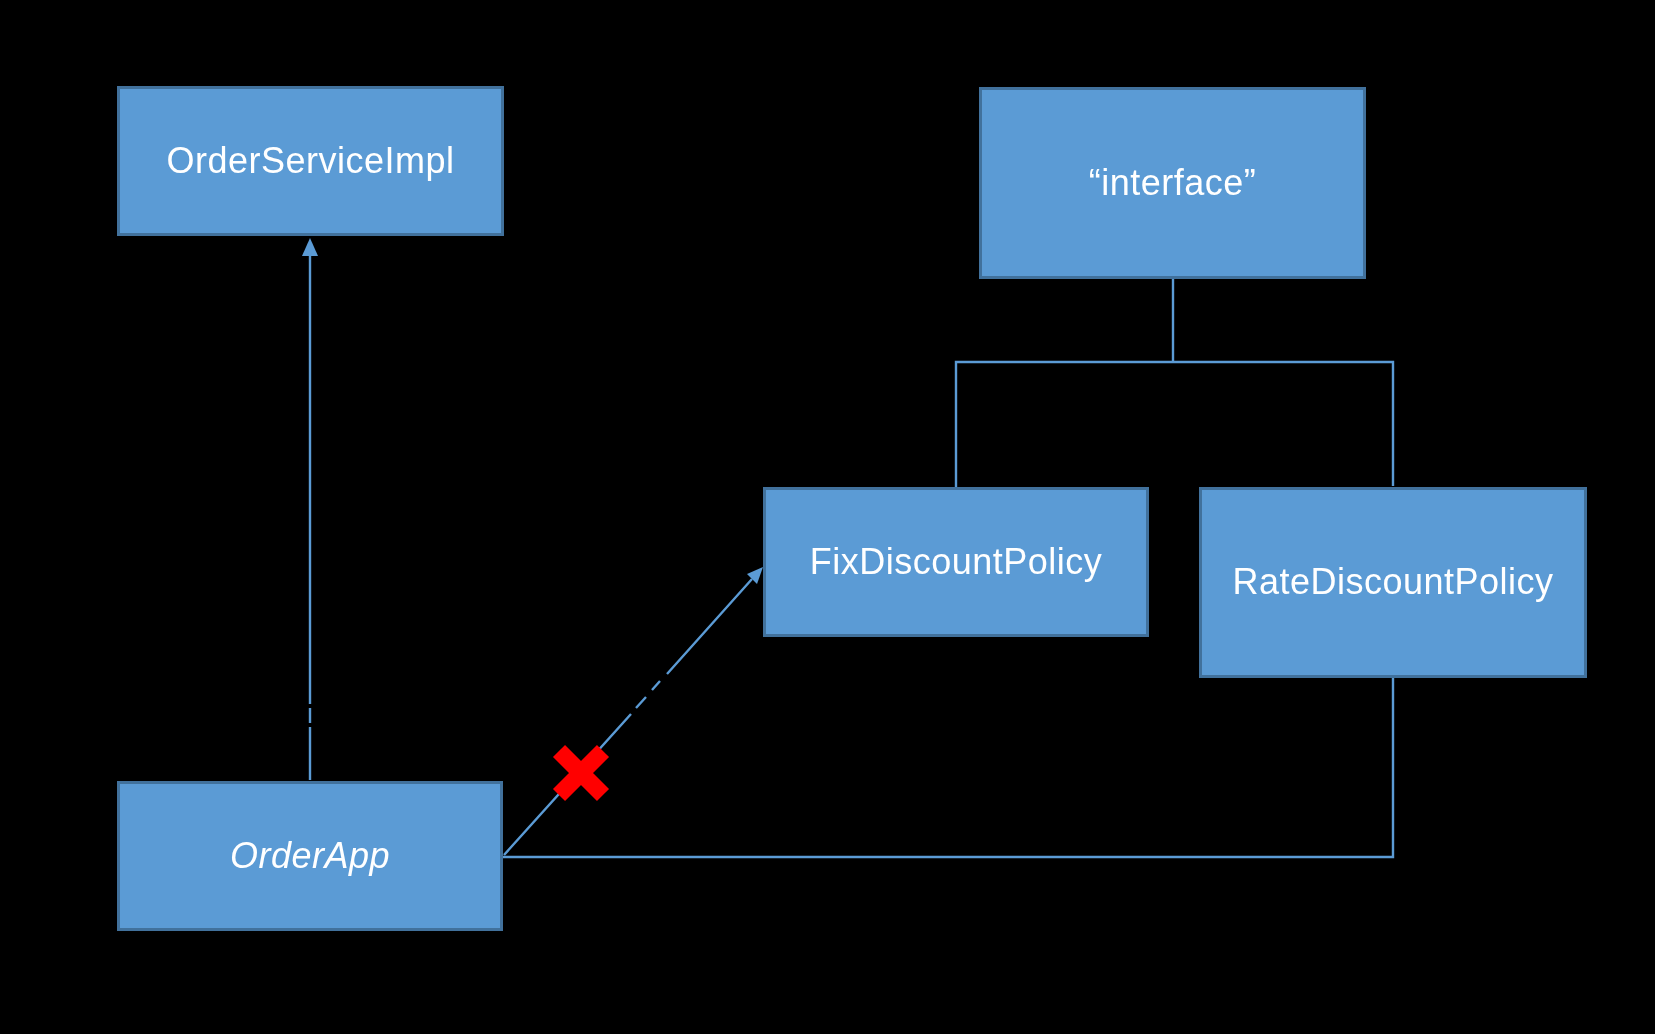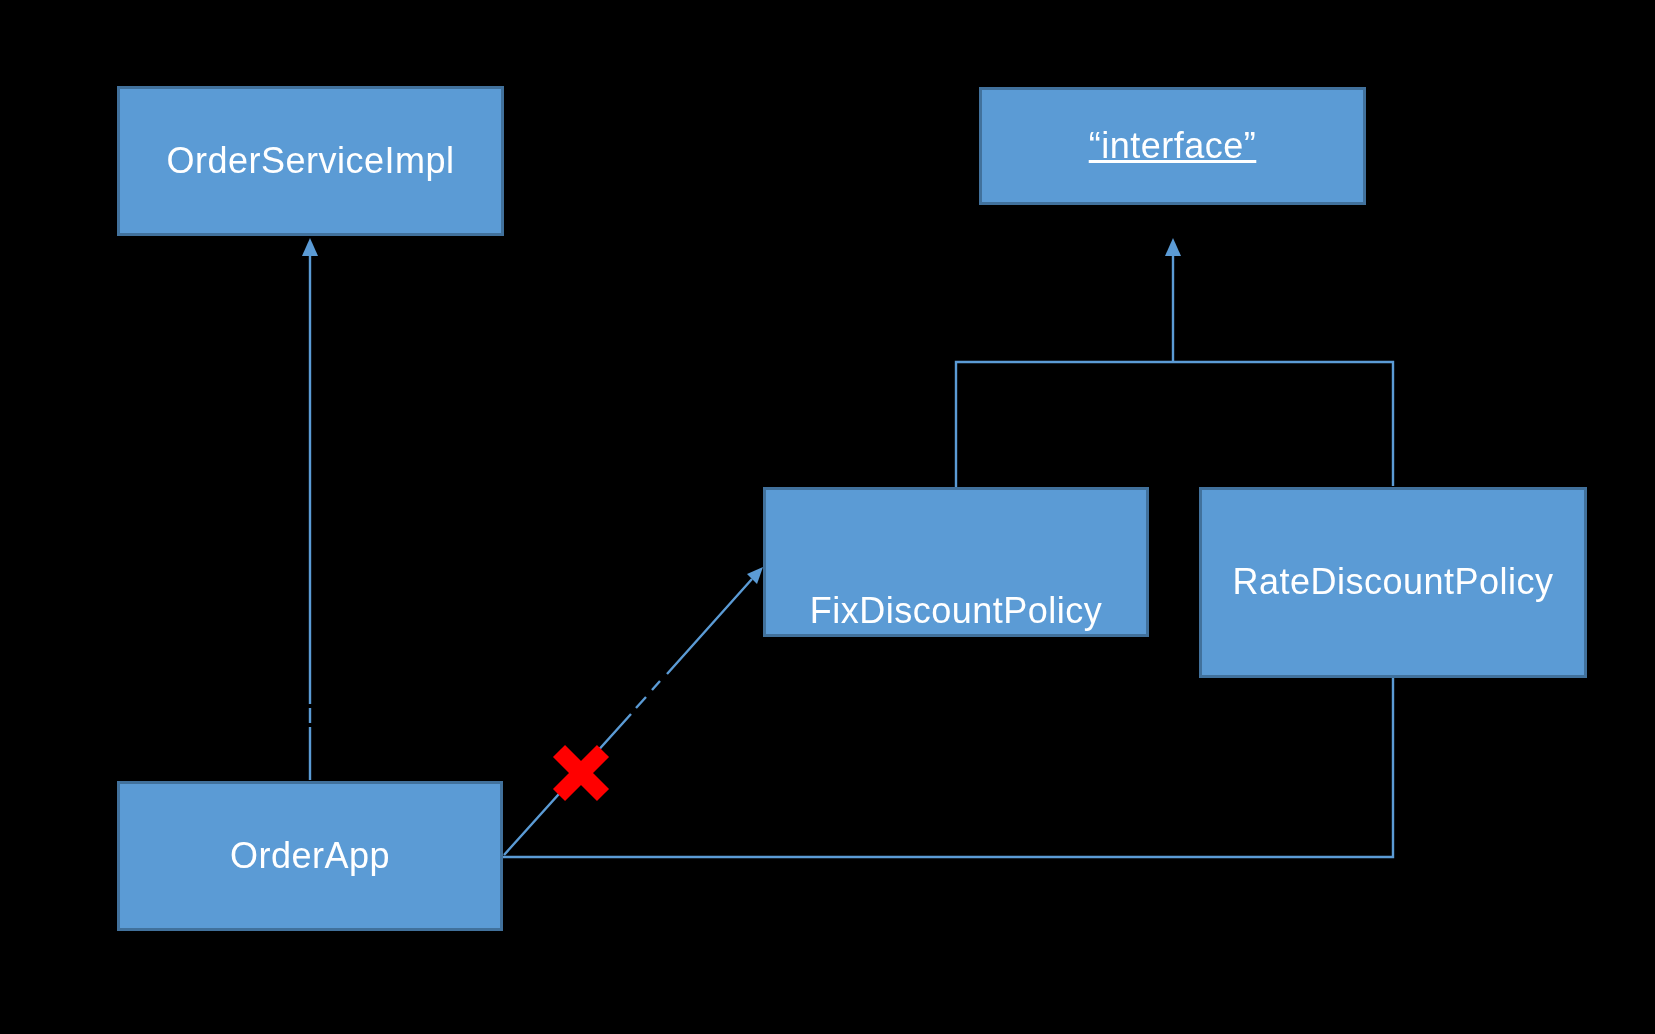--- a/index.html
+++ b/index.html
@@ -30,24 +30,24 @@
     flex-direction: column;
     align-items: center;
     justify-content: center;
     text-align: center;
     font-size: 36px;
     font-weight: 400;
     line-height: 1.28;
     letter-spacing: 0.5px;
   }
   #node-order-service-impl { left: 117px; top:  86px; width: 387px; height: 150px; }
-  #node-discount-policy    { left: 979px; top:  87px; width: 387px; height: 118px; text-decoration: underline; }
-  #node-fix-discount       { left: 763px; top: 487px; width: 386px; height: 150px; justify-content: flex-end; }
+  #node-discount-policy    { left: 979px; top:  87px; width: 387px; height: 192px; }
+  #node-fix-discount       { left: 763px; top: 487px; width: 386px; height: 150px; }
   #node-rate-discount      { left: 1199px; top: 487px; width: 388px; height: 191px; }
-  #node-order-app          { left: 117px; top: 781px; width: 386px; height: 150px; }
+  #node-order-app          { left: 117px; top: 781px; width: 386px; height: 150px; font-style: italic; }
 
   .edge {
     stroke: #5B9BD5;
     stroke-width: 2.4;
     fill: none;
   }
   .arrowhead {
     fill: #5B9BD5;
     stroke: none;
   }

